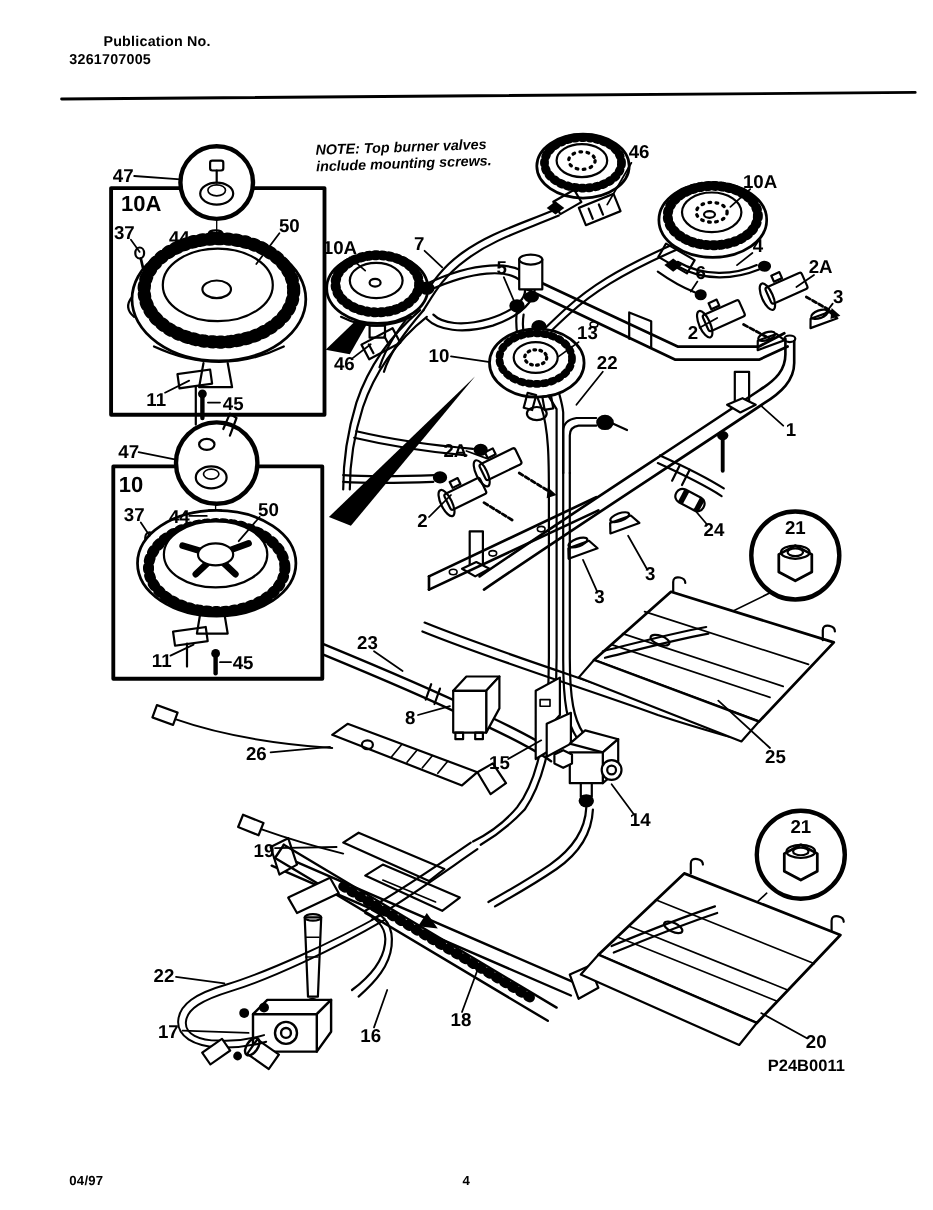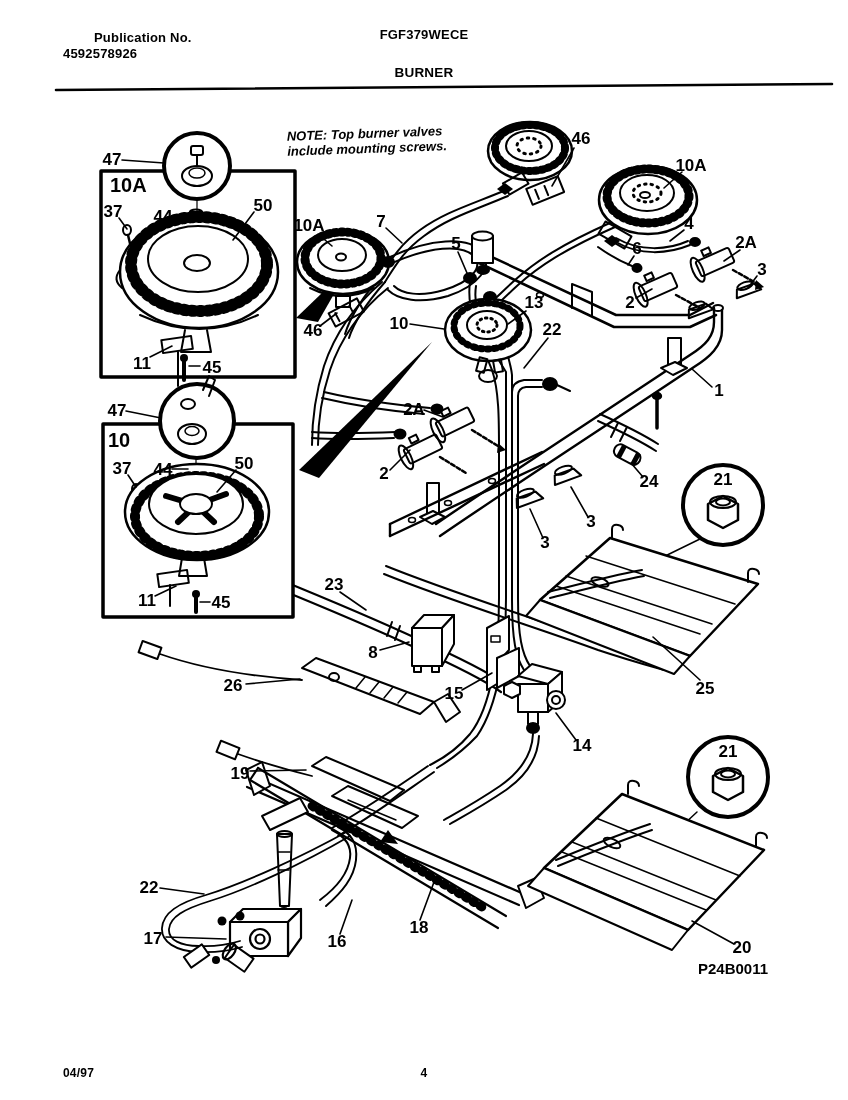--- a/index.html
+++ b/index.html
@@ -16,23 +16,21 @@
   svg text{font-family:"Liberation Sans",sans-serif;font-weight:bold;font-size:17px;fill:#000;}
   svg text.boxlab{font-size:20px;}
   svg text.code{font-size:15px;}
 </style>
 </head>
 <body>
 
 <div class="page">
 
 <div class="hdr" id="pub-label">Publication No.</div>
-<div class="hdr" id="pub-number">4592578926</div>
-<div class="hdr" id="model">FGF379WECE</div>
-<div class="hdr" id="section-title">BURNER</div>
+<div class="hdr" id="pub-number">3261707005</div>
 <div class="note">
   <div>NOTE: Top burner valves</div>
   <div>include mounting screws.</div>
 </div>
 <div class="hdr" id="date">04/97</div>
 <div class="hdr" id="page-num">4</div>
 
 <svg width="848" height="1100" viewBox="0 0 848 1100" fill="none" stroke="#000" stroke-linecap="round" stroke-linejoin="round">
 
   <line x1="56" y1="90" x2="832" y2="84" stroke-width="2.6"></line>

